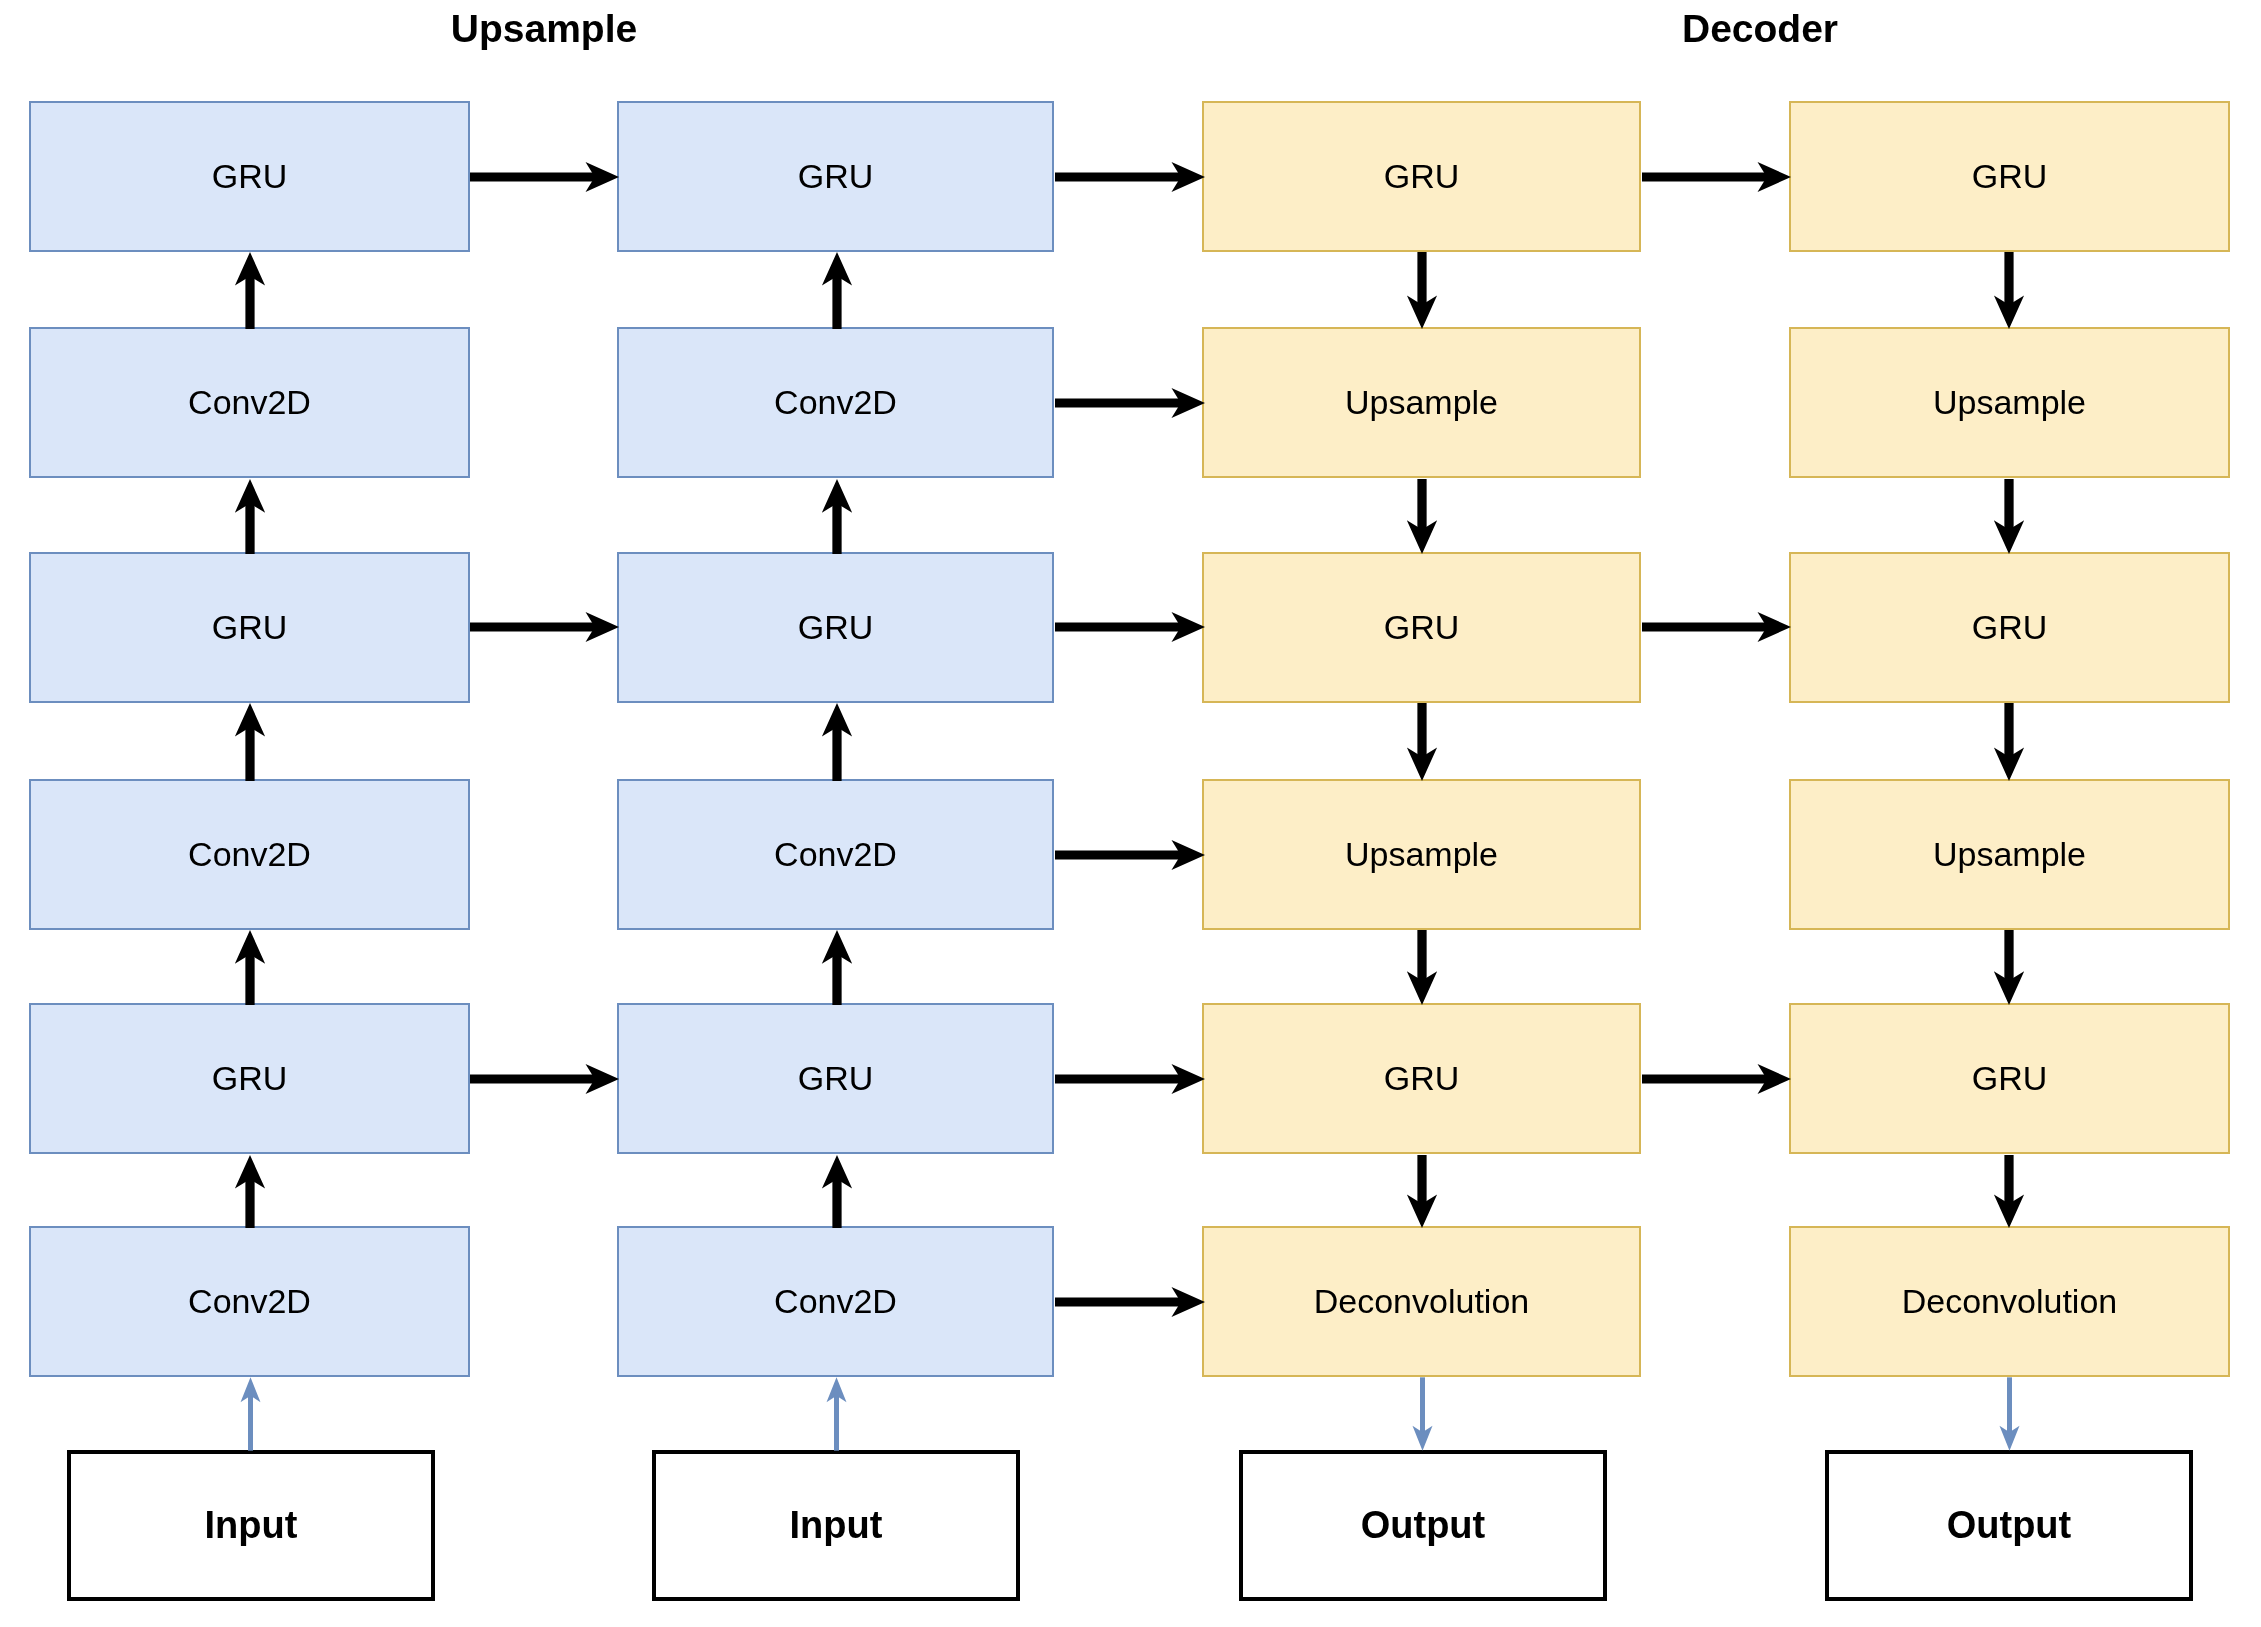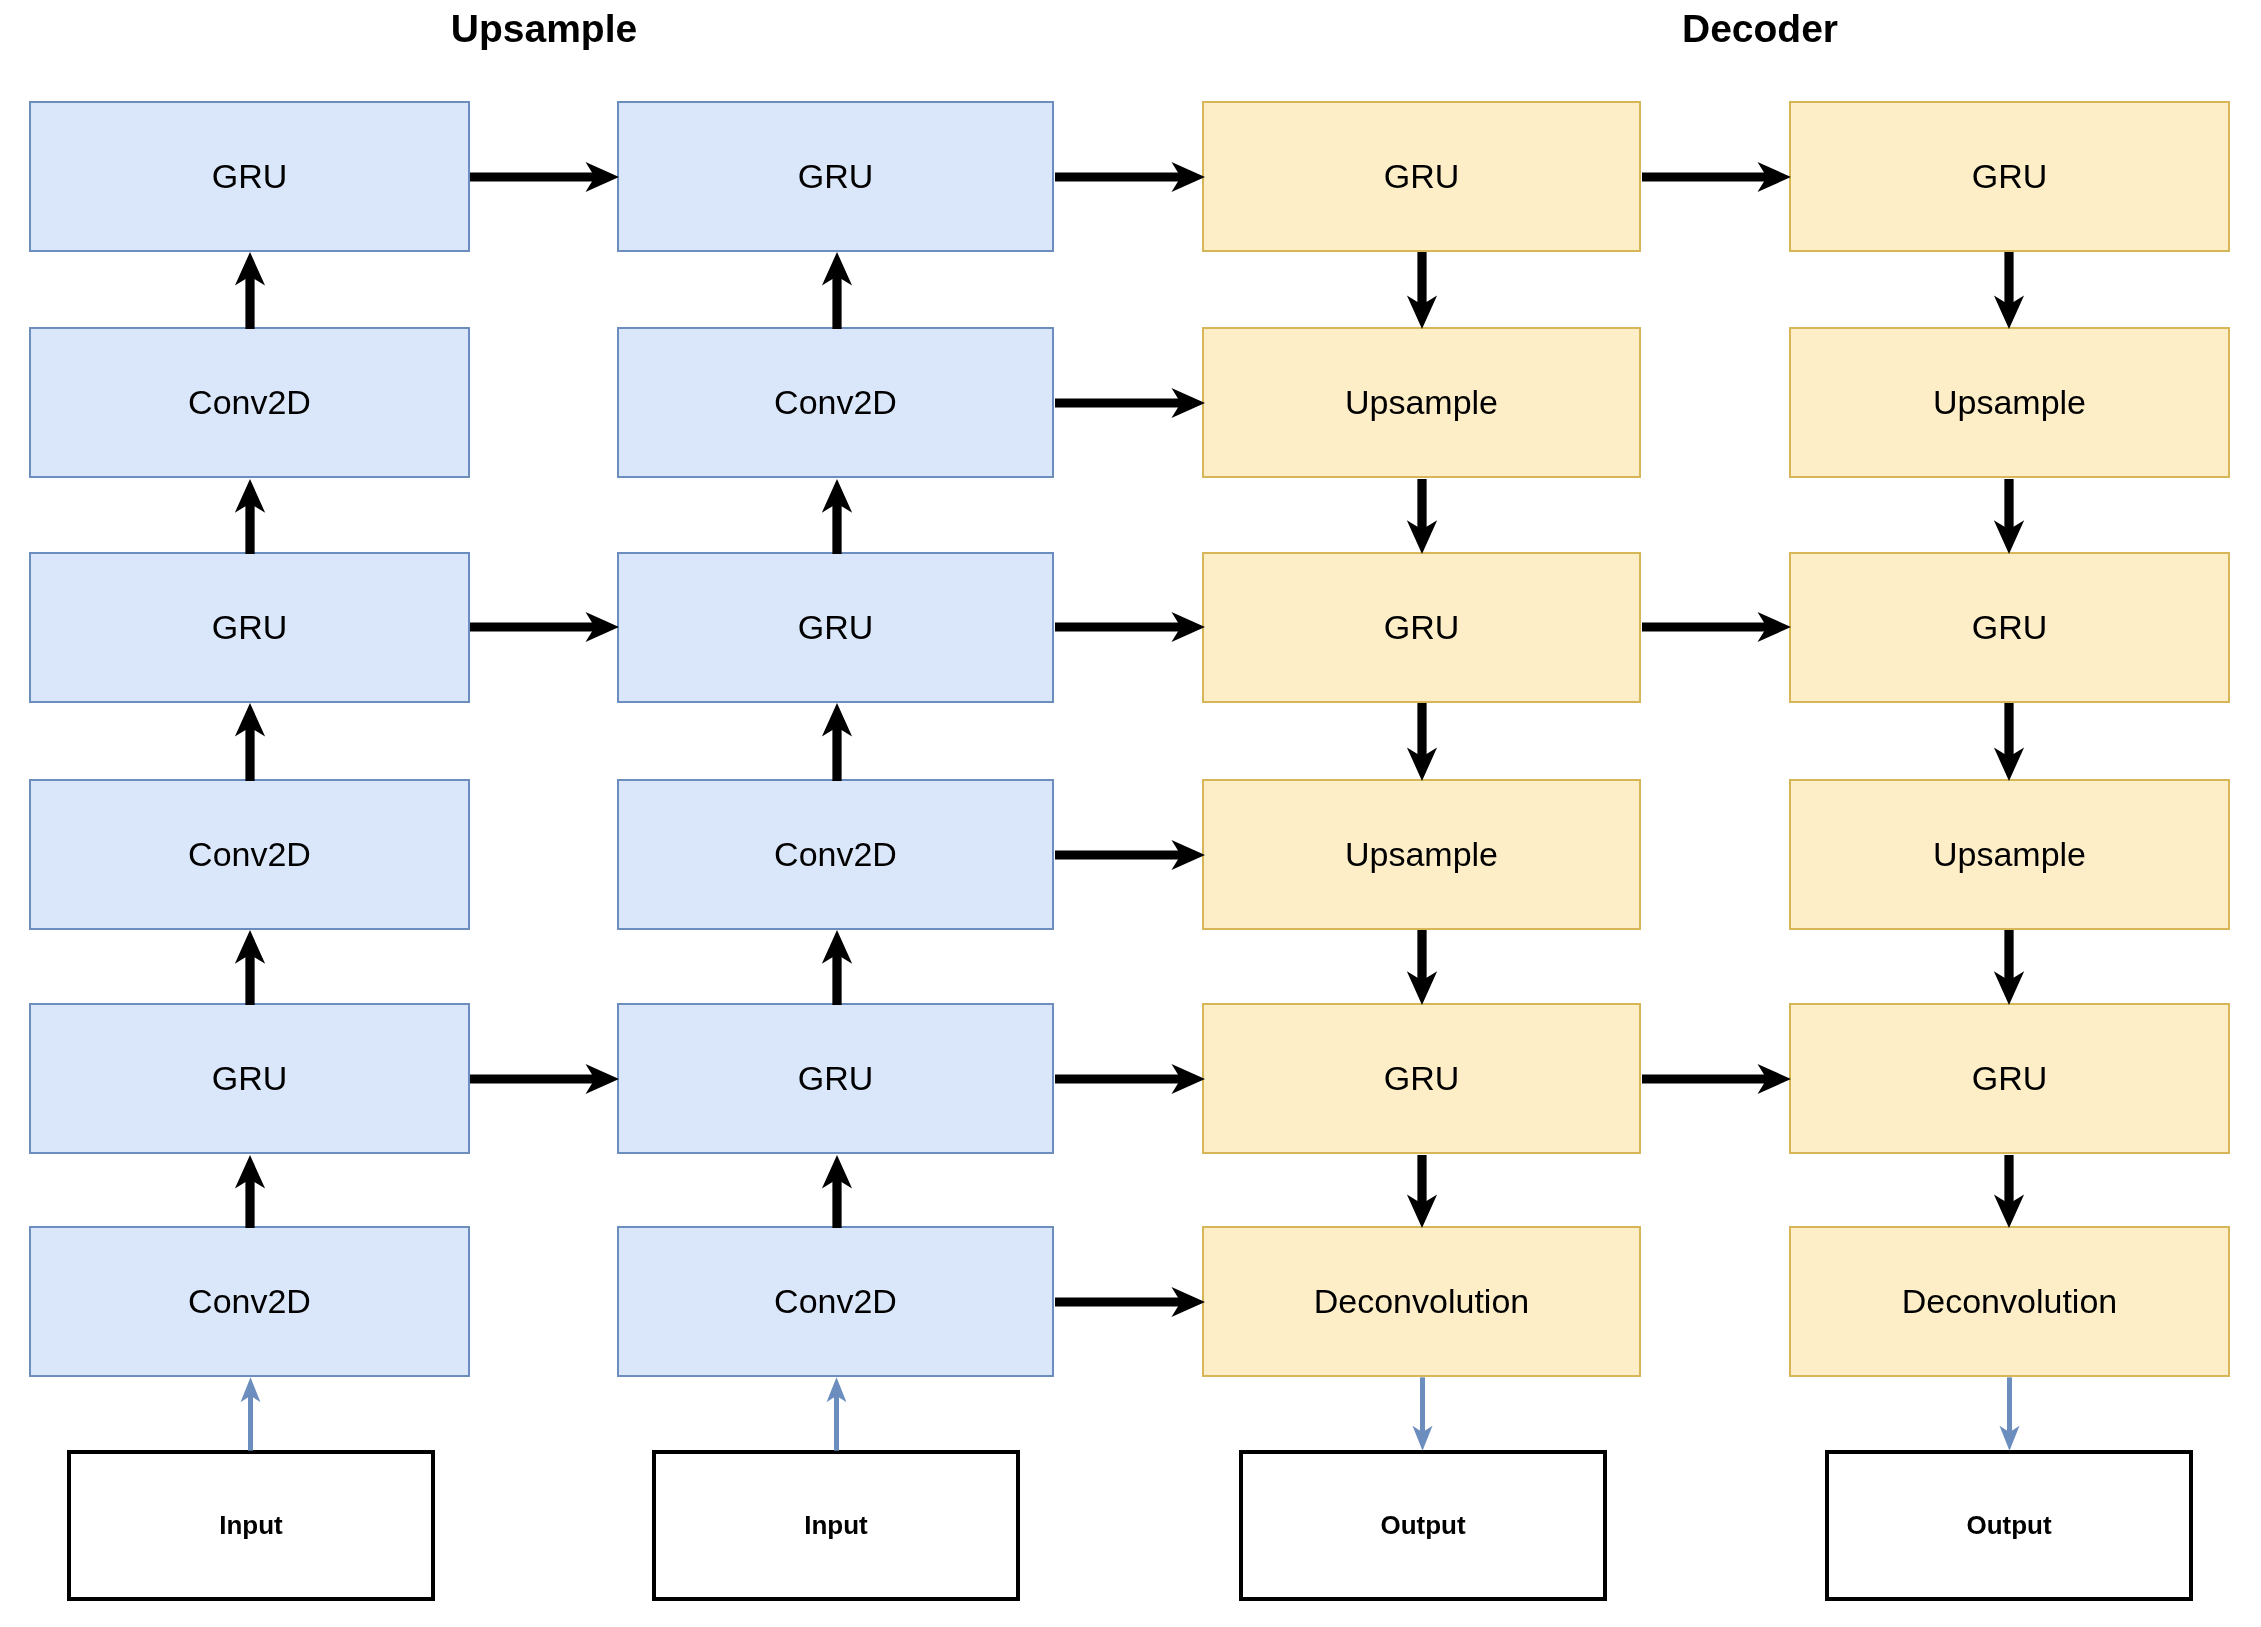--- a/index.html
+++ b/index.html
@@ -40,21 +40,21 @@
     border: 2.5px solid #6c8ebf;
   }
   .node.dec {
     background: #fdeec7;
     border: 2.5px solid #d6b656;
   }
   .node.io {
     background: #ffffff;
     border: 4.2px solid #000000;
     font-weight: bold;
-    font-size: 26px;
+    font-size: 38px;
   }
   
   .arrow {
     position: absolute;
   }
   .arrow svg {
     display: block;
     overflow: visible;
   }
 </style>

